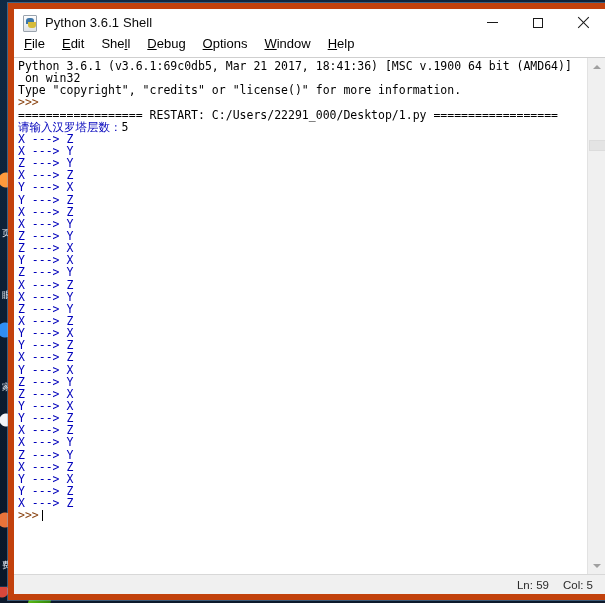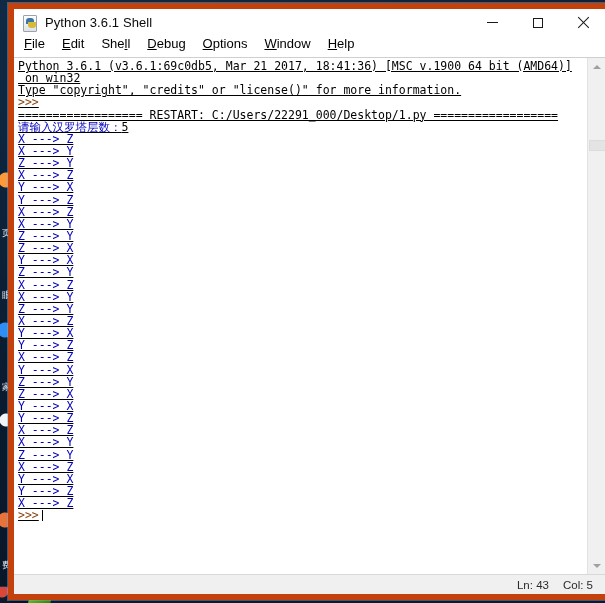--- a/index.html
+++ b/index.html
@@ -191,21 +191,20 @@
     flex: 1 1 auto;
     overflow: hidden;
     padding: 2px 0 0 4px;
     font-family: "DejaVu Sans Mono", "Liberation Mono", monospace;
     font-size: 11.5px;
     line-height: 12.15px;
     white-space: pre;
     color: #000000;
     background: #ffffff;
     position: relative;
-    text-decoration: underline;
   }
   .ln { display: block; height: 12.15px; }
   .c-stdout  { color: #0000bb; }
   .c-prompt  { color: #8b4513; }
   .c-normal  { color: #000000; }
   .c-restart { color: #000000; }
   .c-chinese { font-family: "DejaVu Sans", sans-serif; color: #0000bb; }
   .caret {
     display: inline-block;
     width: 1px;
@@ -323,16 +322,16 @@
         <span class="chev up"></span>
       </div>
       <div id="vthumb"></div>
       <div class="arrow down">
         <span class="chev down"></span>
       </div>
     </div>
   </div>
 
   <div id="statusbar">
-    <span class="stat">Ln: 43</span>
+    <span class="stat">Ln: 59</span>
     <span class="stat">Col: 5</span>
   </div>
 </div>
 
 </body></html>

